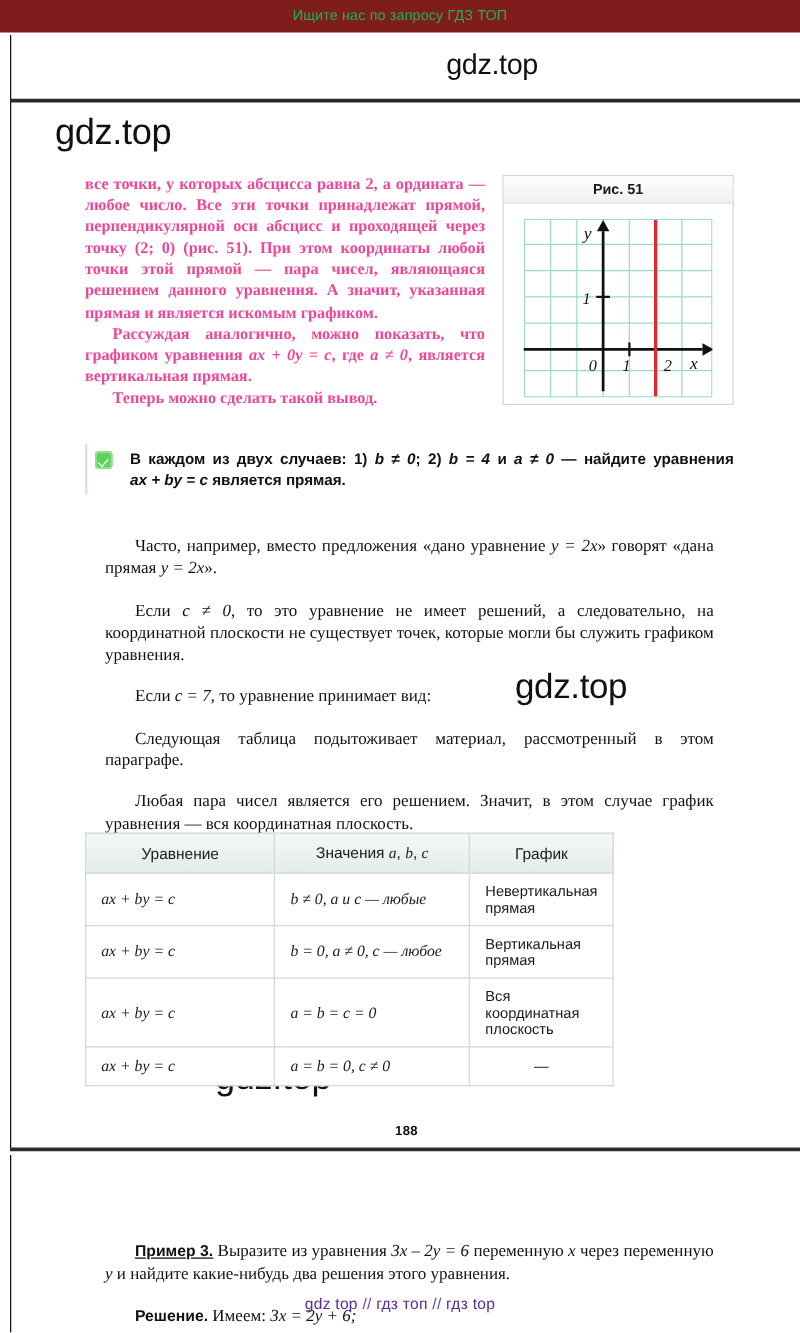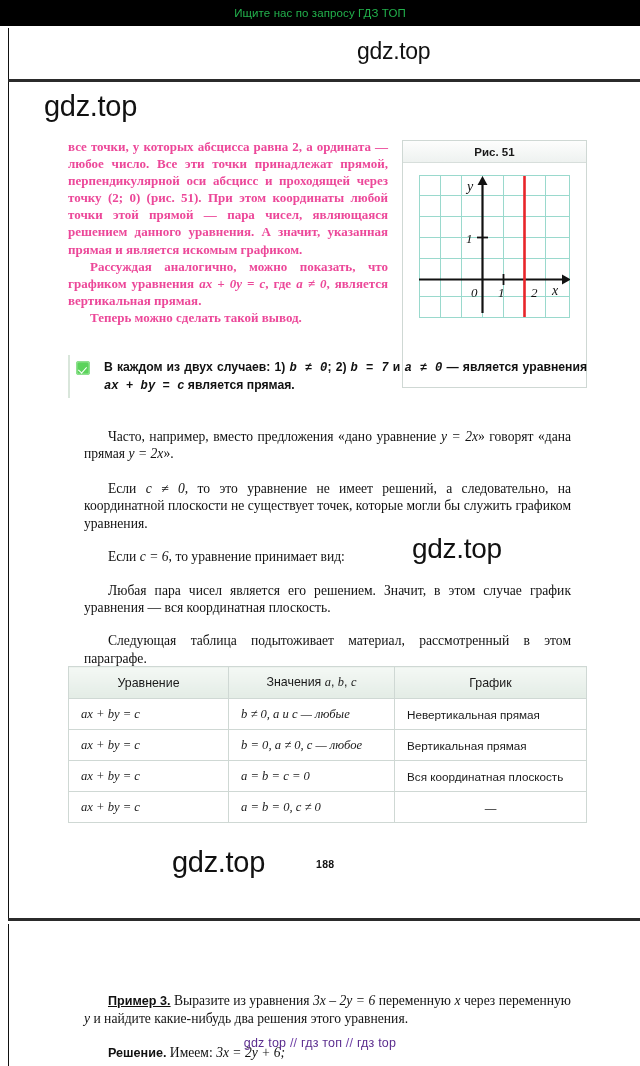--- a/index.html
+++ b/index.html
@@ -12,21 +12,21 @@
     position: relative;
     font-family: "Liberation Serif", serif;
     overflow: hidden;
   }
 
   
   .promo-banner {
     position: absolute;
     top: 0; left: 0; width: 640px; height: 26px;
     display: flex; align-items: center; justify-content: center;
-    background: #000000;
+    background: #7f1d1d;
   }
   .promo-banner .txt {
     font-family: "Liberation Sans", sans-serif;
     font-size: 11.5px;
     color: #22b14c;
     letter-spacing: .1px;
     white-space: nowrap;
   }
 
   
@@ -85,21 +85,21 @@
   .wide p.ind { text-indent: 24px; }
   .ctr { text-align: center; text-indent: 0 !important; }
 
   i.m { font-family: "Liberation Serif", serif; font-style: italic; }
   .nb { white-space: nowrap; }
 
   
   .figure {
     position: absolute;
     left: 402px; top: 140px;
-    width: 185px; height: 248px;
+    width: 185px; height: 184px;
     border: 1px solid #cfd8d4;
     background: #fff;
   }
   .figure .cap {
     height: 22px;
     background: linear-gradient(#fdfdfd,#eef2f0);
     border-bottom: 1px solid #d7dedb;
     font-family: "Liberation Sans", sans-serif;
     font-size: 11.5px; font-weight: bold; color: #1a1a1a;
     display: flex; align-items: center; justify-content: center;
@@ -128,29 +128,29 @@
     content: ""; position: absolute; left: 4px; top: 3.5px;
     width: 4px; height: 7px;
     border: solid #fff; border-width: 0 1.6px 1.6px 0;
     transform: rotate(42deg);
   }
   .callout .body {
     font-family: "Liberation Sans", sans-serif;
     font-weight: bold; font-size: 12.2px; line-height: 16.5px;
     color: #111; text-align: justify;
   }
-  .callout .body i { font-family: Liberation Mono, monospace; }
+  .callout .body i { font-family: Liberation Sans, sans-serif; }
 
   .und { text-decoration: underline; }
   b.sans { font-family: "Liberation Sans", sans-serif; font-size: 12.6px; }
 
   
   .tbl {
     position: absolute;
-    left: 68px; top: 666px; width: 519px;
+    left: 68px; top: 666px; width: 423px;
     border-collapse: collapse;
     font-size: 12.6px;
     color: #1a1a1a;
   }
   .tbl th {
     font-family: "Liberation Sans", sans-serif;
     font-weight: normal;
     font-size: 12.4px;
     background: linear-gradient(#f4f8f5,#e3ece5);
     border: 1px solid #cfd8d4;
@@ -166,21 +166,21 @@
   .tbl td.c1 { width: 160px; }
   .tbl td.c2 { width: 166px; }
   .tbl td.c3 {
     font-family: "Liberation Sans", sans-serif;
     font-size: 11.7px;
   }
   .tbl td.dash { text-align: center; }
 
   
   .pageno {
-    position: absolute; left: 316px; top: 858px;
+    position: absolute; left: 316px; top: 899px;
     font-family: "Liberation Sans", sans-serif;
     font-weight: bold; font-size: 10.5px; color: #111;
     letter-spacing: .3px;
   }
 
   
   .footer {
     position: absolute; left: 0; top: 1036px; width: 640px;
     text-align: center;
     font-family: "Liberation Sans", sans-serif;
@@ -250,32 +250,32 @@
         <text x="47" y="68" font-family="Liberation Serif, serif" font-style="italic" font-size="13" fill="#111">1</text>
         <text x="133" y="120" font-family="Liberation Serif, serif" font-style="italic" font-size="14" fill="#111">x</text>
         <text x="48" y="16" font-family="Liberation Serif, serif" font-style="italic" font-size="14" fill="#111">y</text>
       </svg>
     </div>
   </div>
 </div>
 
 <div class="callout">
   <span class="ico"></span>
-  <div class="body"><span>В каждом из двух случаев: 1) </span><i class="nb">b ≠ 0</i><span>; 2) </span><i class="nb">b = 7</i><span> и </span><i class="nb">a ≠ 0</i><span> — является уравнения </span><i class="nb">ax + by = c</i><span> является прямая.</span></div>
+  <div class="body"><span>В каждом из двух случаев: 1) </span><i class="nb">b ≠ 0</i><span>; 2) </span><i class="nb">b = 4</i><span> и </span><i class="nb">a ≠ 0</i><span> — найдите уравнения </span><i class="nb">ax + by = c</i><span> является прямая.</span></div>
 </div>
 
 <div class="wide" style="top:412px;">
   <p class="ind"><span>Часто, например, вместо предложения «дано уравнение </span><i class="m nb">y = 2x</i><span>» говорят «дана прямая </span><i class="m nb">y = 2x</i><span>».</span></p>
 </div>
 
 <div class="wide" style="top:464px;">
   <p class="ind"><span>Если </span><i class="m nb">c ≠ 0</i><span>, то это уравнение не имеет решений, а следовательно, на координатной плоскости не существует точек, которые могли бы служить графиком уравнения.</span></p>
-  <p class="ind"><span>Если </span><i class="m nb">c = 6</i><span>, то уравнение принимает вид:</span></p>
+  <p class="ind"><span>Если </span><i class="m nb">c = 7</i><span>, то уравнение принимает вид:</span></p>
+  <p class="ind">Следующая таблица подытоживает материал, рассмотренный в этом параграфе.</p>
   <p class="ind">Любая пара чисел является его решением. Значит, в этом случае график уравнения — вся координатная плоскость.</p>
-  <p class="ind">Следующая таблица подытоживает материал, рассмотренный в этом параграфе.</p>
 </div>
 
 <table class="tbl">
   <thead>
     <tr>
       <th>Уравнение</th>
       <th><span>Значения </span><i class="m">a</i>, <i class="m">b</i>, <i class="m">c</i></th>
       <th>График</th>
     </tr>
   </thead>

